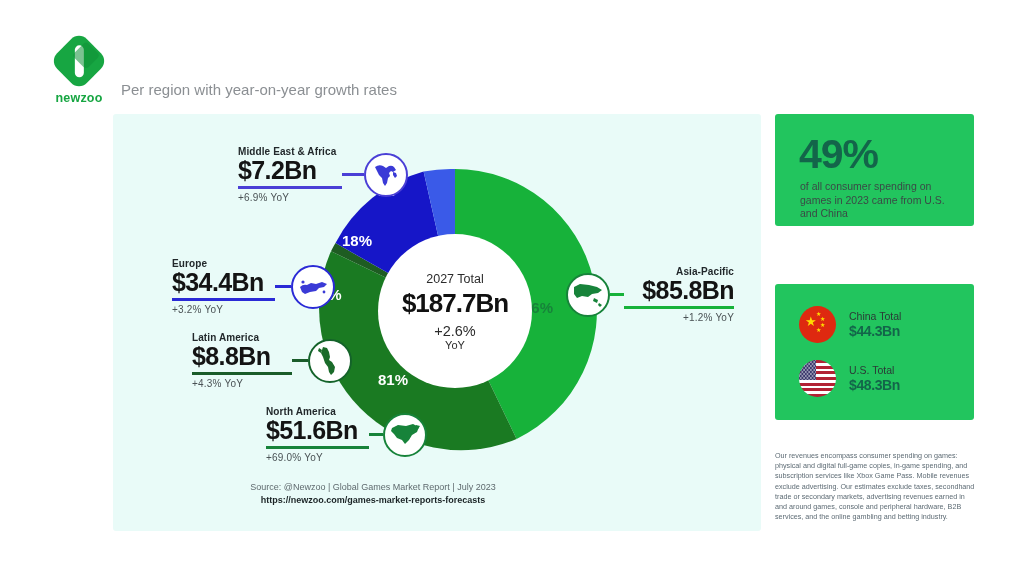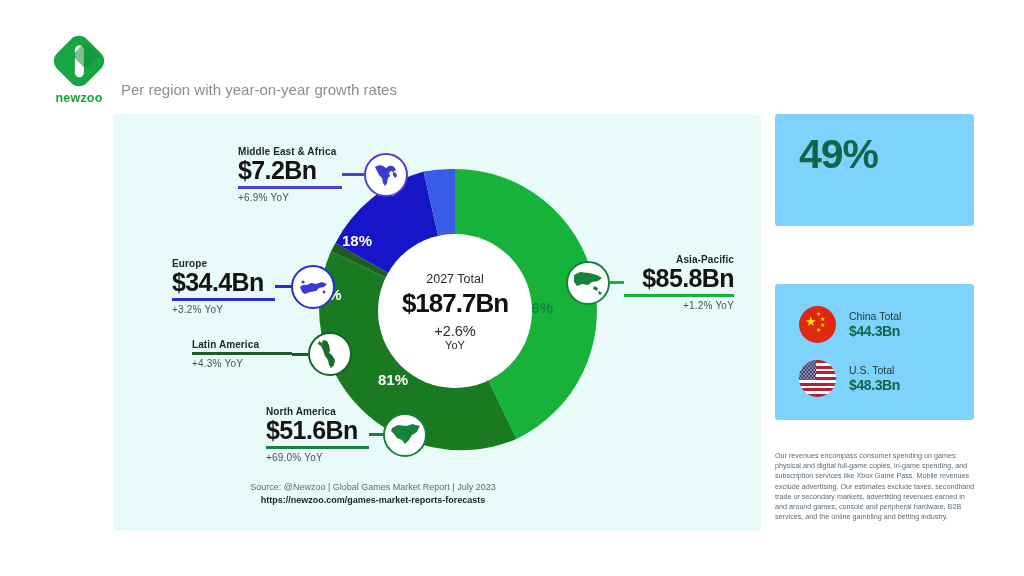--- a/index.html
+++ b/index.html
@@ -43,21 +43,21 @@
   }
 
   
   .panel-main {
     position: absolute; left: 113px; top: 114px;
     width: 648px; height: 417px;
     background: #e9fbf8; border-radius: 3px;
   }
   .panel-side {
     position: absolute; left: 775px;
-    width: 199px; background: #7dd3fc; border-radius: 3px;
+    width: 199px; background: #22c55e; border-radius: 3px;
   }
   .panel-stat { top: 114px; height: 112px; }
   .panel-flags { top: 284px; height: 136px; }
 
   .big-stat {
     position: absolute; left: 24px; top: 17px;
     font-size: 41px; font-weight: bold; color: #13654a; letter-spacing: -1px;
   }
   .stat-desc {
     position: absolute; left: 25px; top: 66px; width: 160px;
@@ -141,21 +141,21 @@
     flex: 0 0 auto; overflow: hidden;
   }
   .icon-bubble.green { border-color: #17833a; }
   .icon-bubble.dgreen { border-color: #14632a; }
 
   
   .co-mea  { left: 238px; top: 146px; }
   .co-eu   { left: 172px; top: 258px; }
   .co-lat  { left: 192px; top: 332px; }
   .co-na   { left: 266px; top: 406px; }
-  .co-ap   { left: 566px; top: 254px; }
+  .co-ap   { left: 566px; top: 266px; }
 
   .co-ap .txt { text-align: right; }
 
   .source {
     position: absolute; left: 113px; top: 482px; width: 520px; text-align: center;
   }
   .source-1 { font-size: 9px; color: #5f6a6e; }
   .source-2 { font-size: 9px; color: #1b2426; font-weight: bold; margin-top: 3px; }
 </style>
 </head>
@@ -228,20 +228,21 @@
         <path fill="#3a3ad6" d="M2 11 q3-3 7-2 l4-2 5 1 6-2 5 2 -3 3 -5 1 -3 3 -6 1 -5 2 -3-2 z"></path>
         <circle fill="#3a3ad6" cx="5" cy="6" r="1.6"></circle>
         <circle fill="#3a3ad6" cx="26" cy="16" r="1.4"></circle>
       </svg>
     </div>
   </div>
 
   <div class="callout co-lat">
     <div class="txt" style="width:100px">
       <div class="co-region">Latin America</div>
+      <div class="co-value">$8.8Bn</div>
       <div class="co-rule" style="background:#1a5c2a"></div>
       <div class="co-yoy">+4.3% YoY</div>
     </div>
     <div class="co-connector" style="background:#1a5c2a;width:16px"></div>
     <div class="icon-bubble dgreen">
       <svg width="26" height="30" viewBox="0 0 26 30">
         <path fill="#1a6b2a" d="M6 1 l4 1 2 4 1 5 -1 3 3 2 3 5 -1 5 -3 3 -2-3 -1-5 -3-4 -2-6 -2-4 z"></path>
         <path fill="#1a6b2a" d="M2 2 l3 2 -1 3 -3-2 z"></path>
       </svg>
     </div>
@@ -280,20 +281,21 @@
     </div>
   </div>
 
   <div class="source">
     <div class="source-1">Source: @Newzoo | Global Games Market Report | July 2023</div>
     <div class="source-2">https://newzoo.com/games-market-reports-forecasts</div>
   </div>
 
   <div class="panel-side panel-stat">
     <div class="big-stat">49%</div>
+    <div class="stat-desc">of all consumer spending on games in 2023 came from U.S. and China</div>
   </div>
 
   <div class="panel-side panel-flags">
     <div class="flag-row china">
       <div class="flag cn">
         <span class="star-big">★</span>
         <span class="star-s1">★</span>
           <span class="star-s2">★</span>
         <span class="star-s3">★</span>
           <span class="star-s4">★</span>

